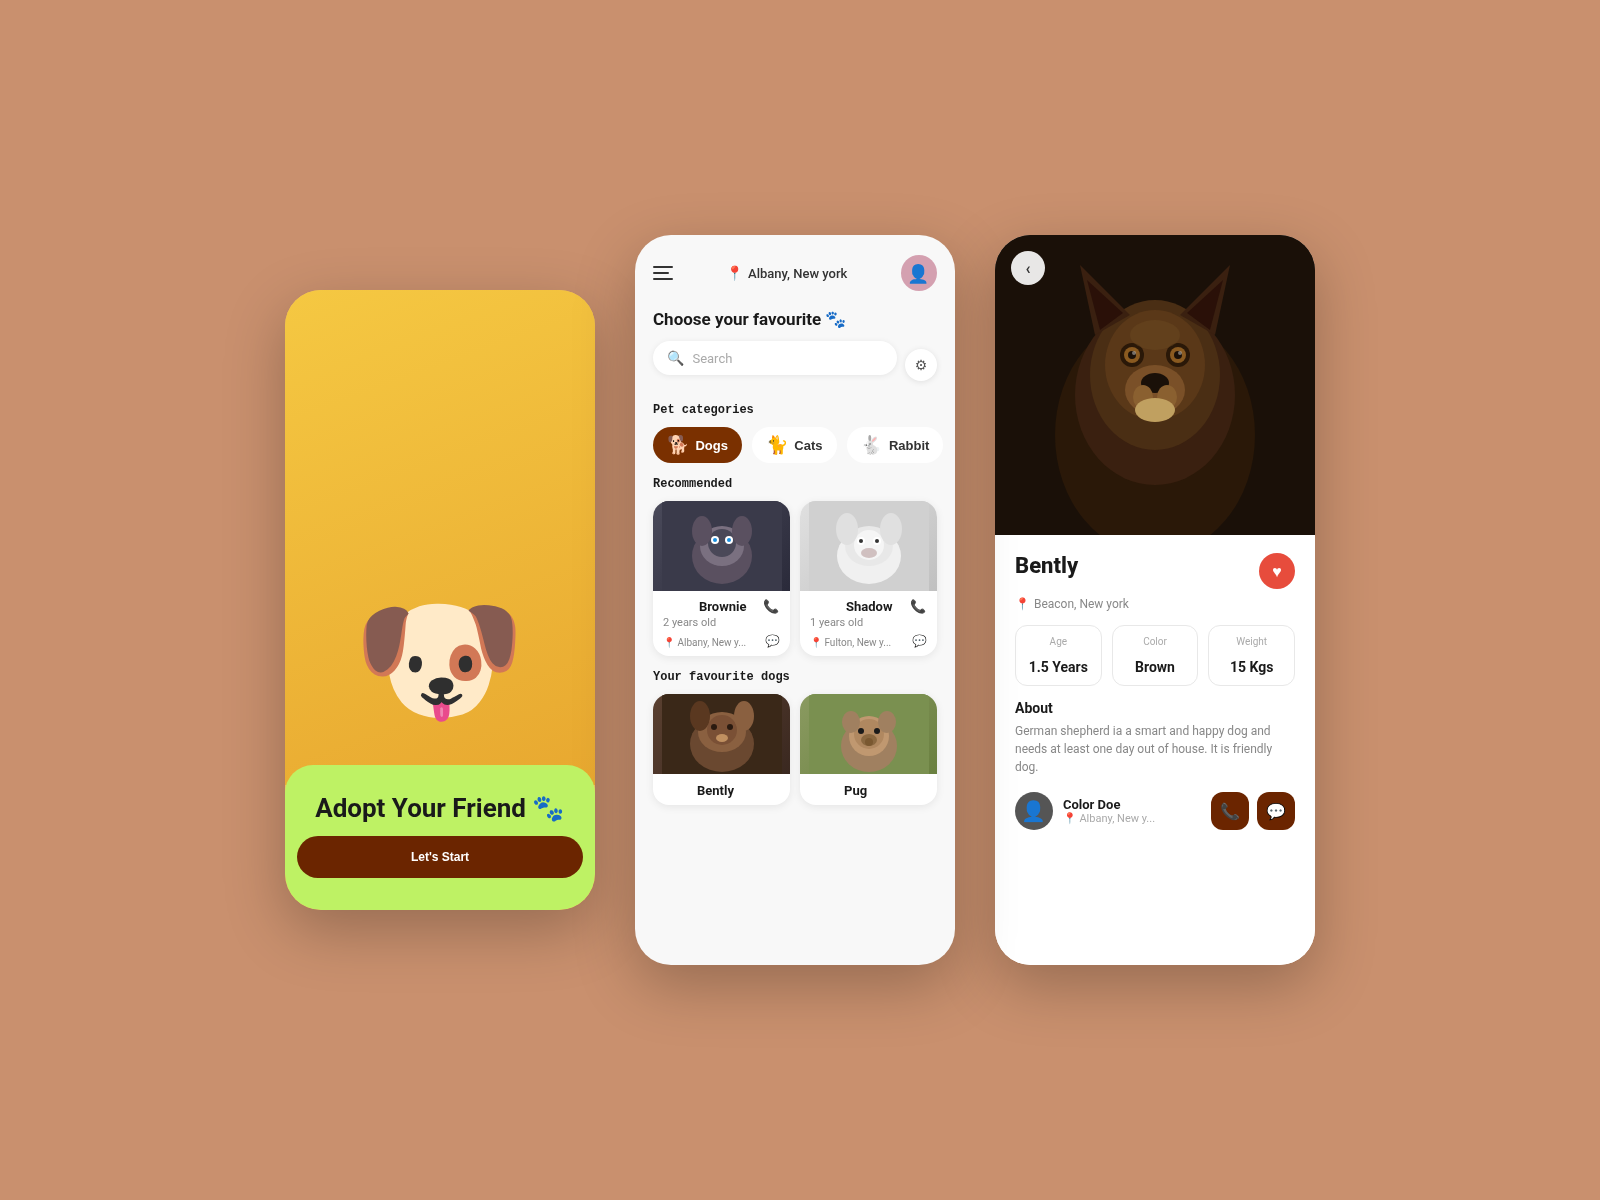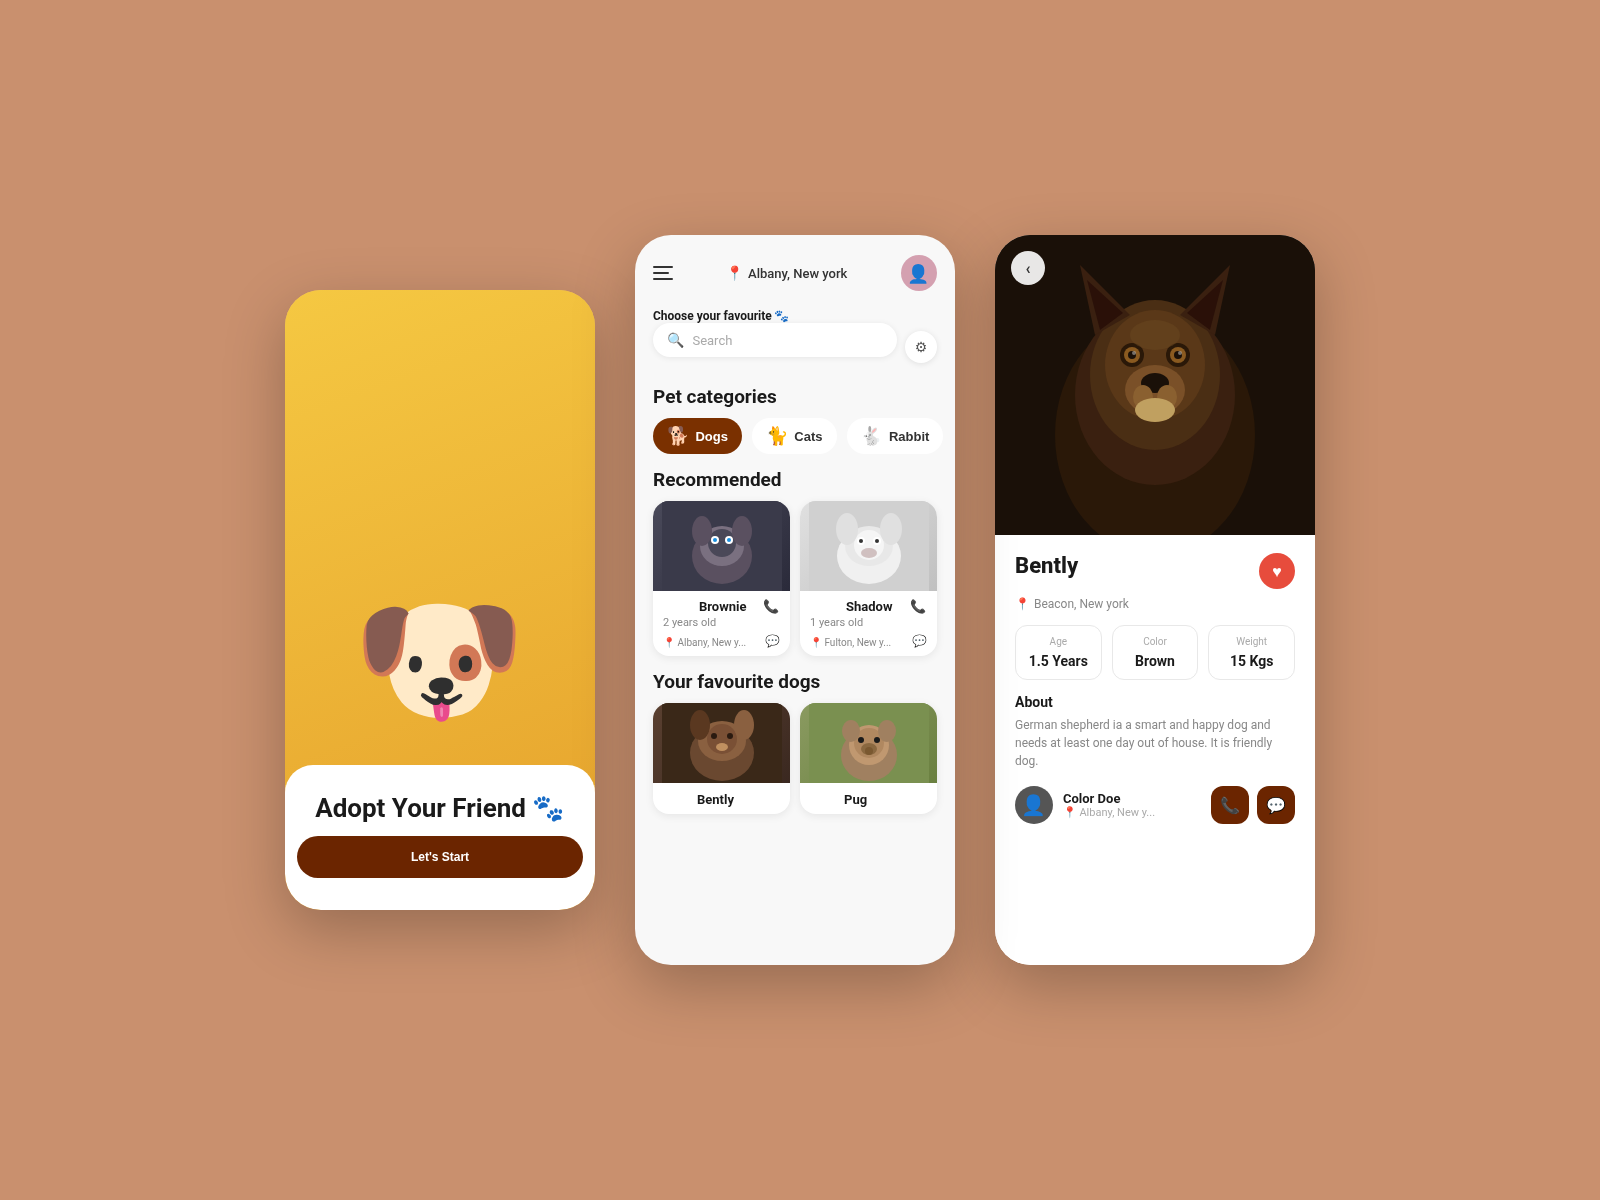--- a/index.html
+++ b/index.html
@@ -30,21 +30,21 @@
     .screen1-image-area {
       flex: 1;
       background: linear-gradient(160deg, #f5c842 0%, #e8a830 100%);
       display: flex;
       align-items: flex-end;
       justify-content: center;
       position: relative;
       overflow: hidden;
     }
     .screen1-card {
-      background: #ffffff;
+      background: #bef264;
       border-radius: 28px 28px 36px 36px;
       padding: 28px 12px 32px;
       text-align: center;
       position: relative;
       z-index: 2;
       margin-top: -20px;
     }
     .screen1-title {
       font-size: 26px;
       font-weight: 700;
@@ -121,23 +121,24 @@
       height: 36px;
       border-radius: 50%;
       background: #d4a0b0;
       display: flex;
       align-items: center;
       justify-content: center;
       font-size: 18px;
       overflow: hidden;
     }
     .s2-heading {
-      font-size: 12px;
+      font-size: 17px;
       font-weight: 700;
       color: #1a1a1a;
+      margin-bottom: 12px;
     }
     .search-bar {
       display: flex;
       align-items: center;
       background: white;
       border-radius: 25px;
       padding: 9px 14px;
       gap: 8px;
       box-shadow: 0 1px 6px rgba(0,0,0,0.08);
       margin-bottom: 14px;
@@ -155,24 +156,25 @@
       border-radius: 50%;
       display: flex;
       align-items: center;
       justify-content: center;
       box-shadow: 0 1px 6px rgba(0,0,0,0.1);
       cursor: pointer;
       font-size: 14px;
       color: #555;
     }
     .section-title {
-      font-size: 19px;
+      font-size: 12px;
       font-weight: 700;
       color: #1a1a1a;
       margin-bottom: 10px;
+      font-family: Liberation Mono, monospace;
     }
     .categories {
       display: flex;
       gap: 10px;
       margin-bottom: 14px;
     }
     .cat-btn {
       display: flex;
       align-items: center;
       gap: 6px;
@@ -316,21 +318,21 @@
       flex: 1;
       background: white;
       border: 1px solid #e8e8e8;
       border-radius: 12px;
       padding: 10px 8px;
       text-align: center;
     }
     .stat-label {
       font-size: 10px;
       color: #aaa;
-      margin-bottom: 6px;
+      margin-bottom: 12px;
     }
     .stat-value {
       font-size: 14px;
       font-weight: 700;
       color: #1a1a1a;
     }
     .about-title {
       font-size: 14px;
       font-weight: 700;
       color: #1a1a1a;

